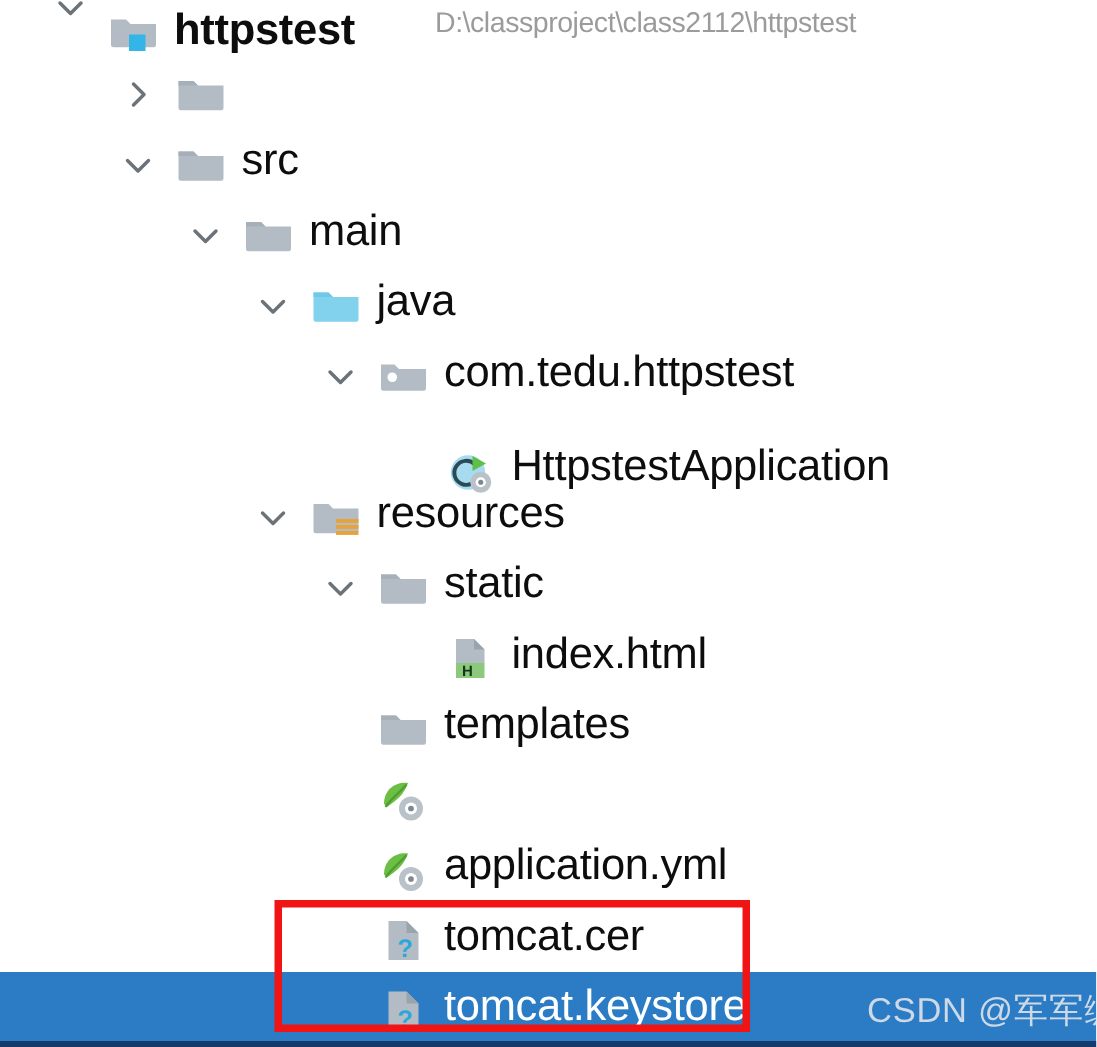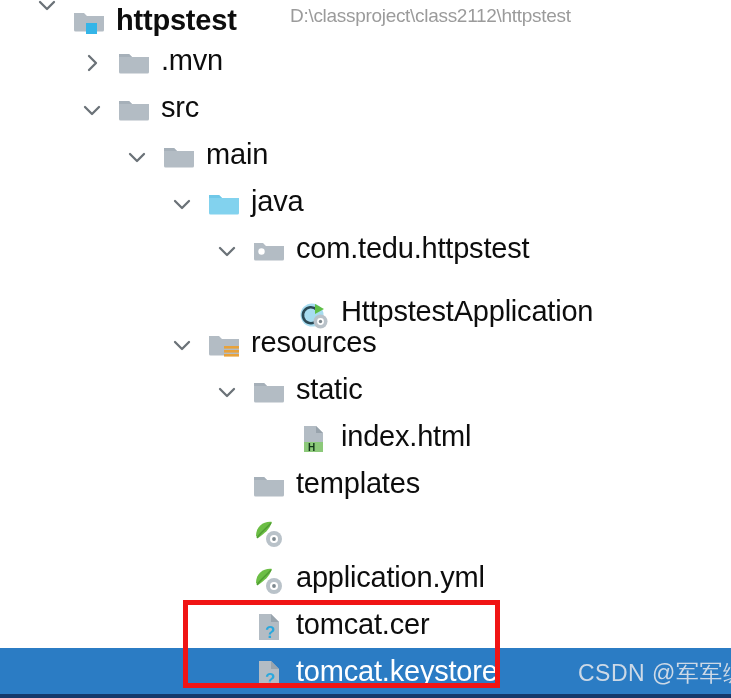--- a/index.html
+++ b/index.html
@@ -115,21 +115,20 @@
           <svg width="26" height="26" viewBox="0 0 26 26">
             <path d="M10 6 L17 13 L10 20" stroke="#6b7278" stroke-width="2.3" fill="none" stroke-linecap="round" stroke-linejoin="round"></path>
           </svg>
         </span>
         <span class="icon" style="left: 113px; top: 6px;">
           <svg width="34" height="34" viewBox="0 0 34 34">
             <path d="M2 8 h10 l3 3 h17 v15 a1.5 1.5 0 0 1 -1.5 1.5 h-27 A1.5 1.5 0 0 1 2 26 Z" fill="#b3bcc4"></path>
             <path d="M2 8 h10 l3 3 h-13 Z" fill="#a6b0b9"></path>
           </svg>
         </span>
-        <span class="label" style="position: absolute; left: 157px; top: 4px;">.mvn</span>
       </div>
       <div class="row" style="top: 87px;">
         <span class="chev" style="left: 75px; top: 10px;">
           <svg width="26" height="26" viewBox="0 0 26 26">
             <path d="M6 10 L13 17 L20 10" stroke="#6b7278" stroke-width="2.3" fill="none" stroke-linecap="round" stroke-linejoin="round"></path>
           </svg>
         </span>
         <span class="icon" style="left: 113px; top: 6px;">
           <svg width="34" height="34" viewBox="0 0 34 34">
             <path d="M2 8 h10 l3 3 h17 v15 a1.5 1.5 0 0 1 -1.5 1.5 h-27 A1.5 1.5 0 0 1 2 26 Z" fill="#b3bcc4"></path>

